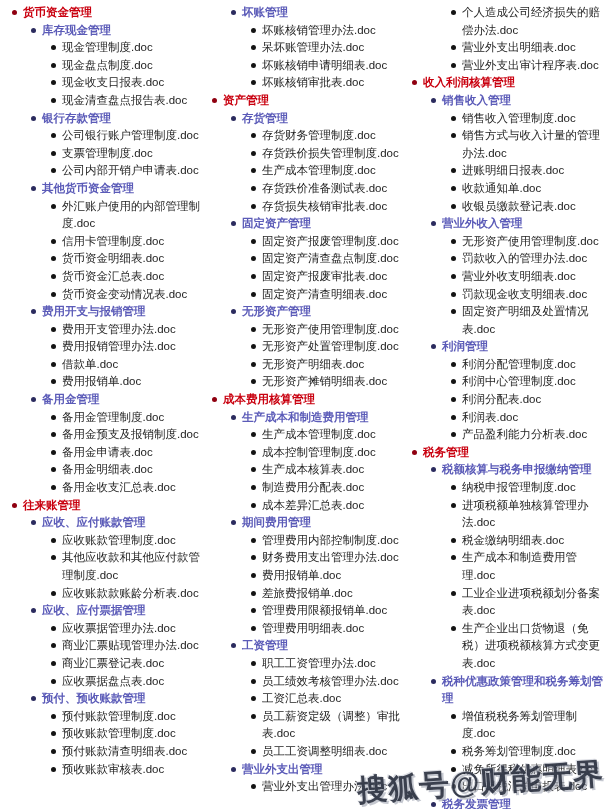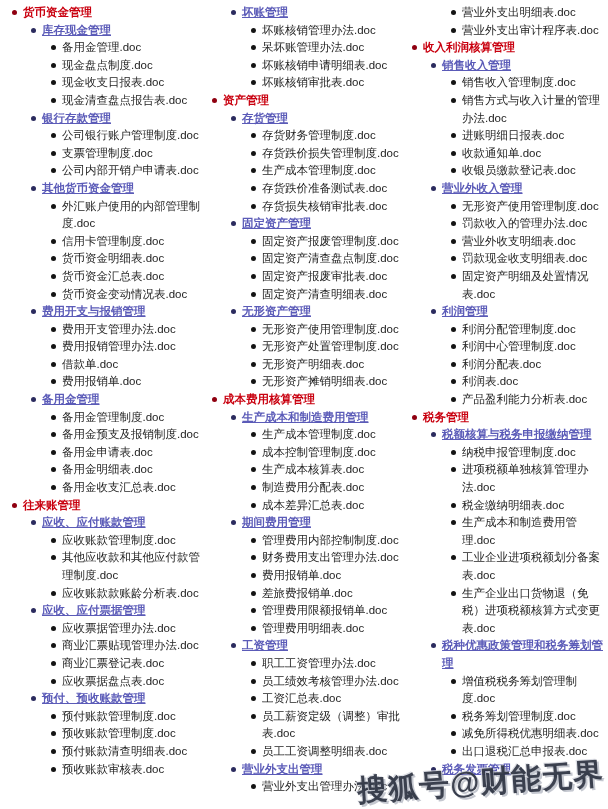--- a/index.html
+++ b/index.html
@@ -10,40 +10,40 @@
   .columns{display:flex;padding:4px 0 0 9px;}
   .col{flex:0 0 auto;}
   .col0{width:200px;}
   .col1{width:200px;}
   .col2{width:195px;}
   .item{position:relative;font-size:11.5px;line-height:17.6px;color:#242424;}
   .item .txt{display:inline;}
   .bullet{position:absolute;width:5px;height:5px;border-radius:50%;top:6px;}
   .l1{padding-left:14px;font-weight:bold;color:#c9000f;}
   .l1 .bullet{left:3px;background:#8f0010;}
-  .l2{padding-left:33px;font-weight:bold;color:#5b5bb8;text-decoration:underline;}
+  .l2{padding-left:33px;font-weight:bold;color:#5b5bb8;}
   .l2 .bullet{left:22px;background:#2b2b5e;}
   .l3{padding-left:53px;color:#242424;}
   .l3 .bullet{left:42px;background:#141414;}
   .watermark{
     position:absolute;right:4px;bottom:6px;z-index:5;
     font-size:30px;font-weight:bold;letter-spacing:1px;white-space:nowrap;
     color:rgba(38,43,58,0.88);
     text-shadow:2px 2px 0 rgba(150,155,170,0.55),-1px -1px 0 rgba(210,213,220,0.8);
     transform:rotate(-4deg);
   }
 </style>
 </head>
 <body>
 
 <div class="columns" id="columns-root">
     <div class="col col0">
       <div class="item l1"><span class="bullet"></span><span class="txt">货币资金管理</span></div>
       <div class="item l2"><span class="bullet"></span><span class="txt">库存现金管理</span></div>
-      <div class="item l3"><span class="bullet"></span><span class="txt">备用金管理.doc</span></div>
+      <div class="item l3"><span class="bullet"></span><span class="txt">现金管理制度.doc</span></div>
       <div class="item l3"><span class="bullet"></span><span class="txt">现金盘点制度.doc</span></div>
       <div class="item l3"><span class="bullet"></span><span class="txt">现金收支日报表.doc</span></div>
       <div class="item l3"><span class="bullet"></span><span class="txt">现金清查盘点报告表.doc</span></div>
       <div class="item l2"><span class="bullet"></span><span class="txt">银行存款管理</span></div>
       <div class="item l3"><span class="bullet"></span><span class="txt">公司银行账户管理制度.doc</span></div>
       <div class="item l3"><span class="bullet"></span><span class="txt">支票管理制度.doc</span></div>
       <div class="item l3"><span class="bullet"></span><span class="txt">公司内部开销户申请表.doc</span></div>
       <div class="item l2"><span class="bullet"></span><span class="txt">其他货币资金管理</span></div>
       <div class="item l3"><span class="bullet"></span><span class="txt">外汇账户使用的内部管理制度.doc</span></div>
       <div class="item l3"><span class="bullet"></span><span class="txt">信用卡管理制度.doc</span></div>
@@ -117,20 +117,21 @@
       <div class="item l2"><span class="bullet"></span><span class="txt">工资管理</span></div>
       <div class="item l3"><span class="bullet"></span><span class="txt">职工工资管理办法.doc</span></div>
       <div class="item l3"><span class="bullet"></span><span class="txt">员工绩效考核管理办法.doc</span></div>
       <div class="item l3"><span class="bullet"></span><span class="txt">工资汇总表.doc</span></div>
       <div class="item l3"><span class="bullet"></span><span class="txt">员工薪资定级（调整）审批表.doc</span></div>
       <div class="item l3"><span class="bullet"></span><span class="txt">员工工资调整明细表.doc</span></div>
       <div class="item l2"><span class="bullet"></span><span class="txt">营业外支出管理</span></div>
       <div class="item l3"><span class="bullet"></span><span class="txt">营业外支出管理办法.doc</span></div>
     </div>
     <div class="col col2">
+      <div class="item l3"><span class="bullet"></span><span class="txt">个人造成公司经济损失的赔偿办法.doc</span></div>
       <div class="item l3"><span class="bullet"></span><span class="txt">营业外支出明细表.doc</span></div>
       <div class="item l3"><span class="bullet"></span><span class="txt">营业外支出审计程序表.doc</span></div>
       <div class="item l1"><span class="bullet"></span><span class="txt">收入利润核算管理</span></div>
       <div class="item l2"><span class="bullet"></span><span class="txt">销售收入管理</span></div>
       <div class="item l3"><span class="bullet"></span><span class="txt">销售收入管理制度.doc</span></div>
       <div class="item l3"><span class="bullet"></span><span class="txt">销售方式与收入计量的管理办法.doc</span></div>
       <div class="item l3"><span class="bullet"></span><span class="txt">进账明细日报表.doc</span></div>
       <div class="item l3"><span class="bullet"></span><span class="txt">收款通知单.doc</span></div>
       <div class="item l3"><span class="bullet"></span><span class="txt">收银员缴款登记表.doc</span></div>
       <div class="item l2"><span class="bullet"></span><span class="txt">营业外收入管理</span></div>

